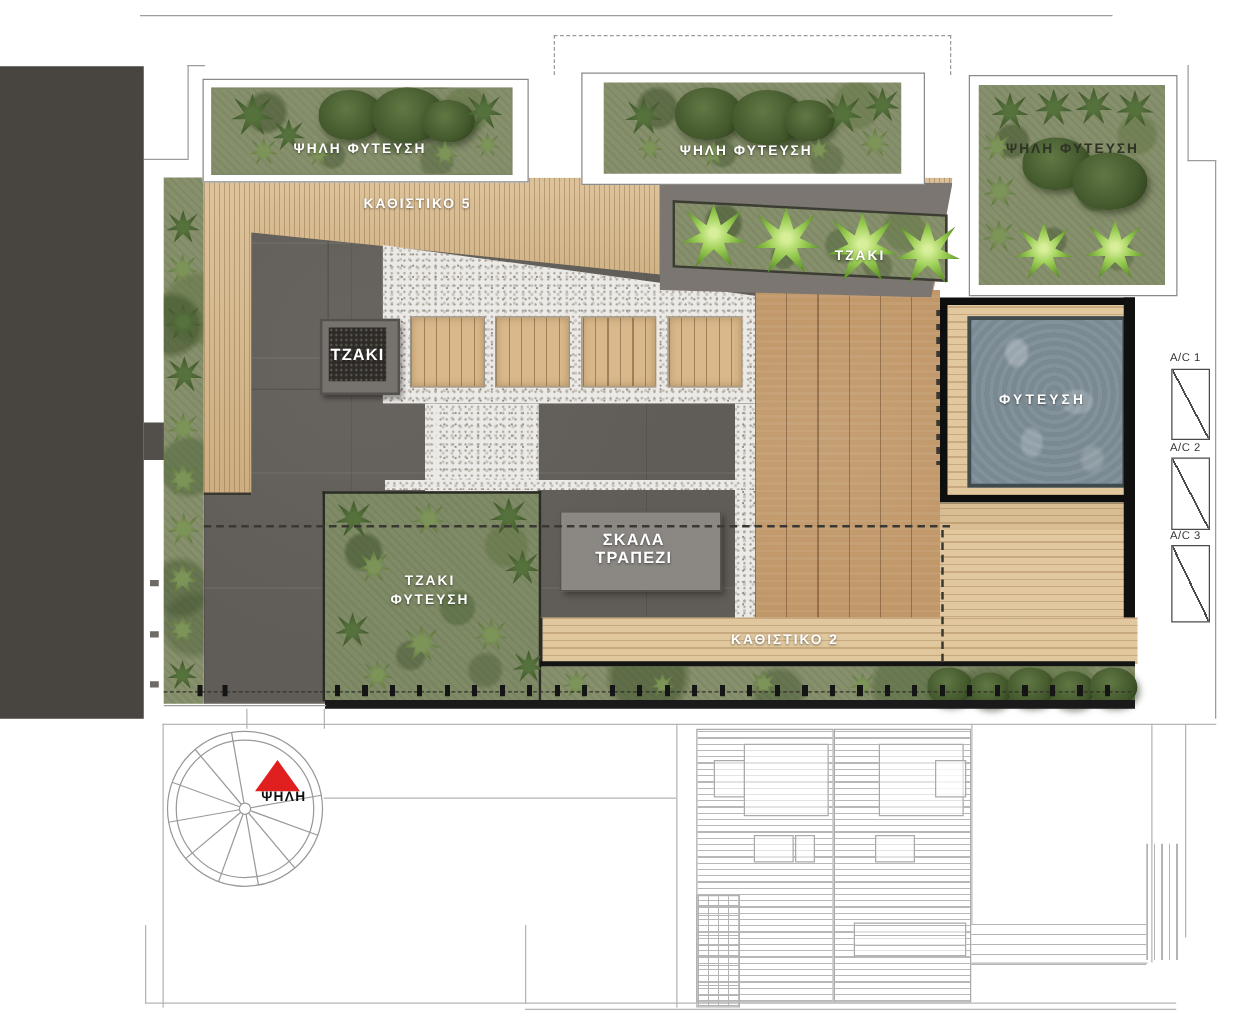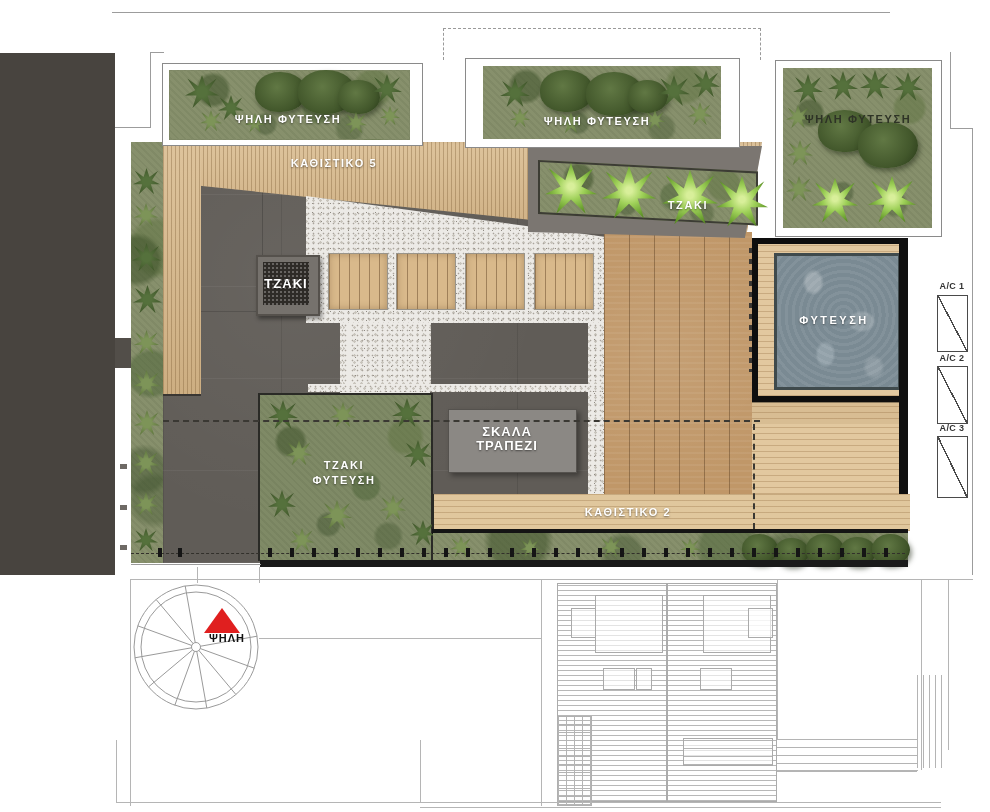--- a/index.html
+++ b/index.html
@@ -47,21 +47,21 @@
   .pad{position:absolute;top:253px;width:58px;height:55px;background-color:#d9b98b;border:1px solid #99948a;
     background-image:repeating-linear-gradient(90deg,rgba(90,60,30,.45) 0 1px,transparent 1px 10px);
     box-shadow:inset 0 0 7px rgba(110,80,45,.4);}
   .bdark{position:absolute;background:radial-gradient(circle at 42% 38%,#617844,#42572b 62%,#2c3d1b 92%);border-radius:48% 52% 50% 46%;box-shadow:2px 3px 5px rgba(30,40,20,.5);}
   .star{clip-path:polygon(50% 0,61% 33%,93% 10%,70% 45%,100% 60%,66% 60%,78% 97%,50% 70%,22% 97%,34% 60%,0 60%,30% 45%,7% 10%,39% 33%);}
   .palm{position:absolute;background:radial-gradient(circle,#55713c 20%,#40562a 75%);}
   .shrub{position:absolute;background:radial-gradient(circle,#7d9458 25%,#5a7239 78%);}
   .btree{position:absolute;background:radial-gradient(circle at 50% 45%,#d8ef9a 8%,#9ed058 35%,#5f9428 70%,#3c6413 95%);filter:drop-shadow(1px 2px 2px rgba(20,40,5,.5));z-index:30;}
   .acbox{position:absolute;left:937px;width:29px;border:1px solid #4a4a4a;background:
     linear-gradient(to right top,transparent 48.6%,#4a4a4a 48.6%,#4a4a4a 51.4%,transparent 51.4%),#fff;}
-  .aclbl{position:absolute;left:936px;width:32px;text-align:center;font-size:9px;color:#333;font-weight:bold;letter-spacing:.4px;}
+  .aclbl{position:absolute;left:936px;width:32px;font-size:9px;color:#333;font-weight:normal;letter-spacing:.4px;}
   .furn{position:absolute;border:1px solid #aaa;background:rgba(255,255,255,.6);}
   .panel{position:absolute;top:583px;width:108px;height:217px;border:1px solid #ababab;
     background-image:repeating-linear-gradient(0deg,#b8b8b8 0 1px,transparent 1px 5px);background-color:#fff;}
 </style>
 </head>
 <body>
 
 <div id="canvas">
 
   <div class="ln" style="left:112px;top:12px;width:778px;height:1px;"></div>

